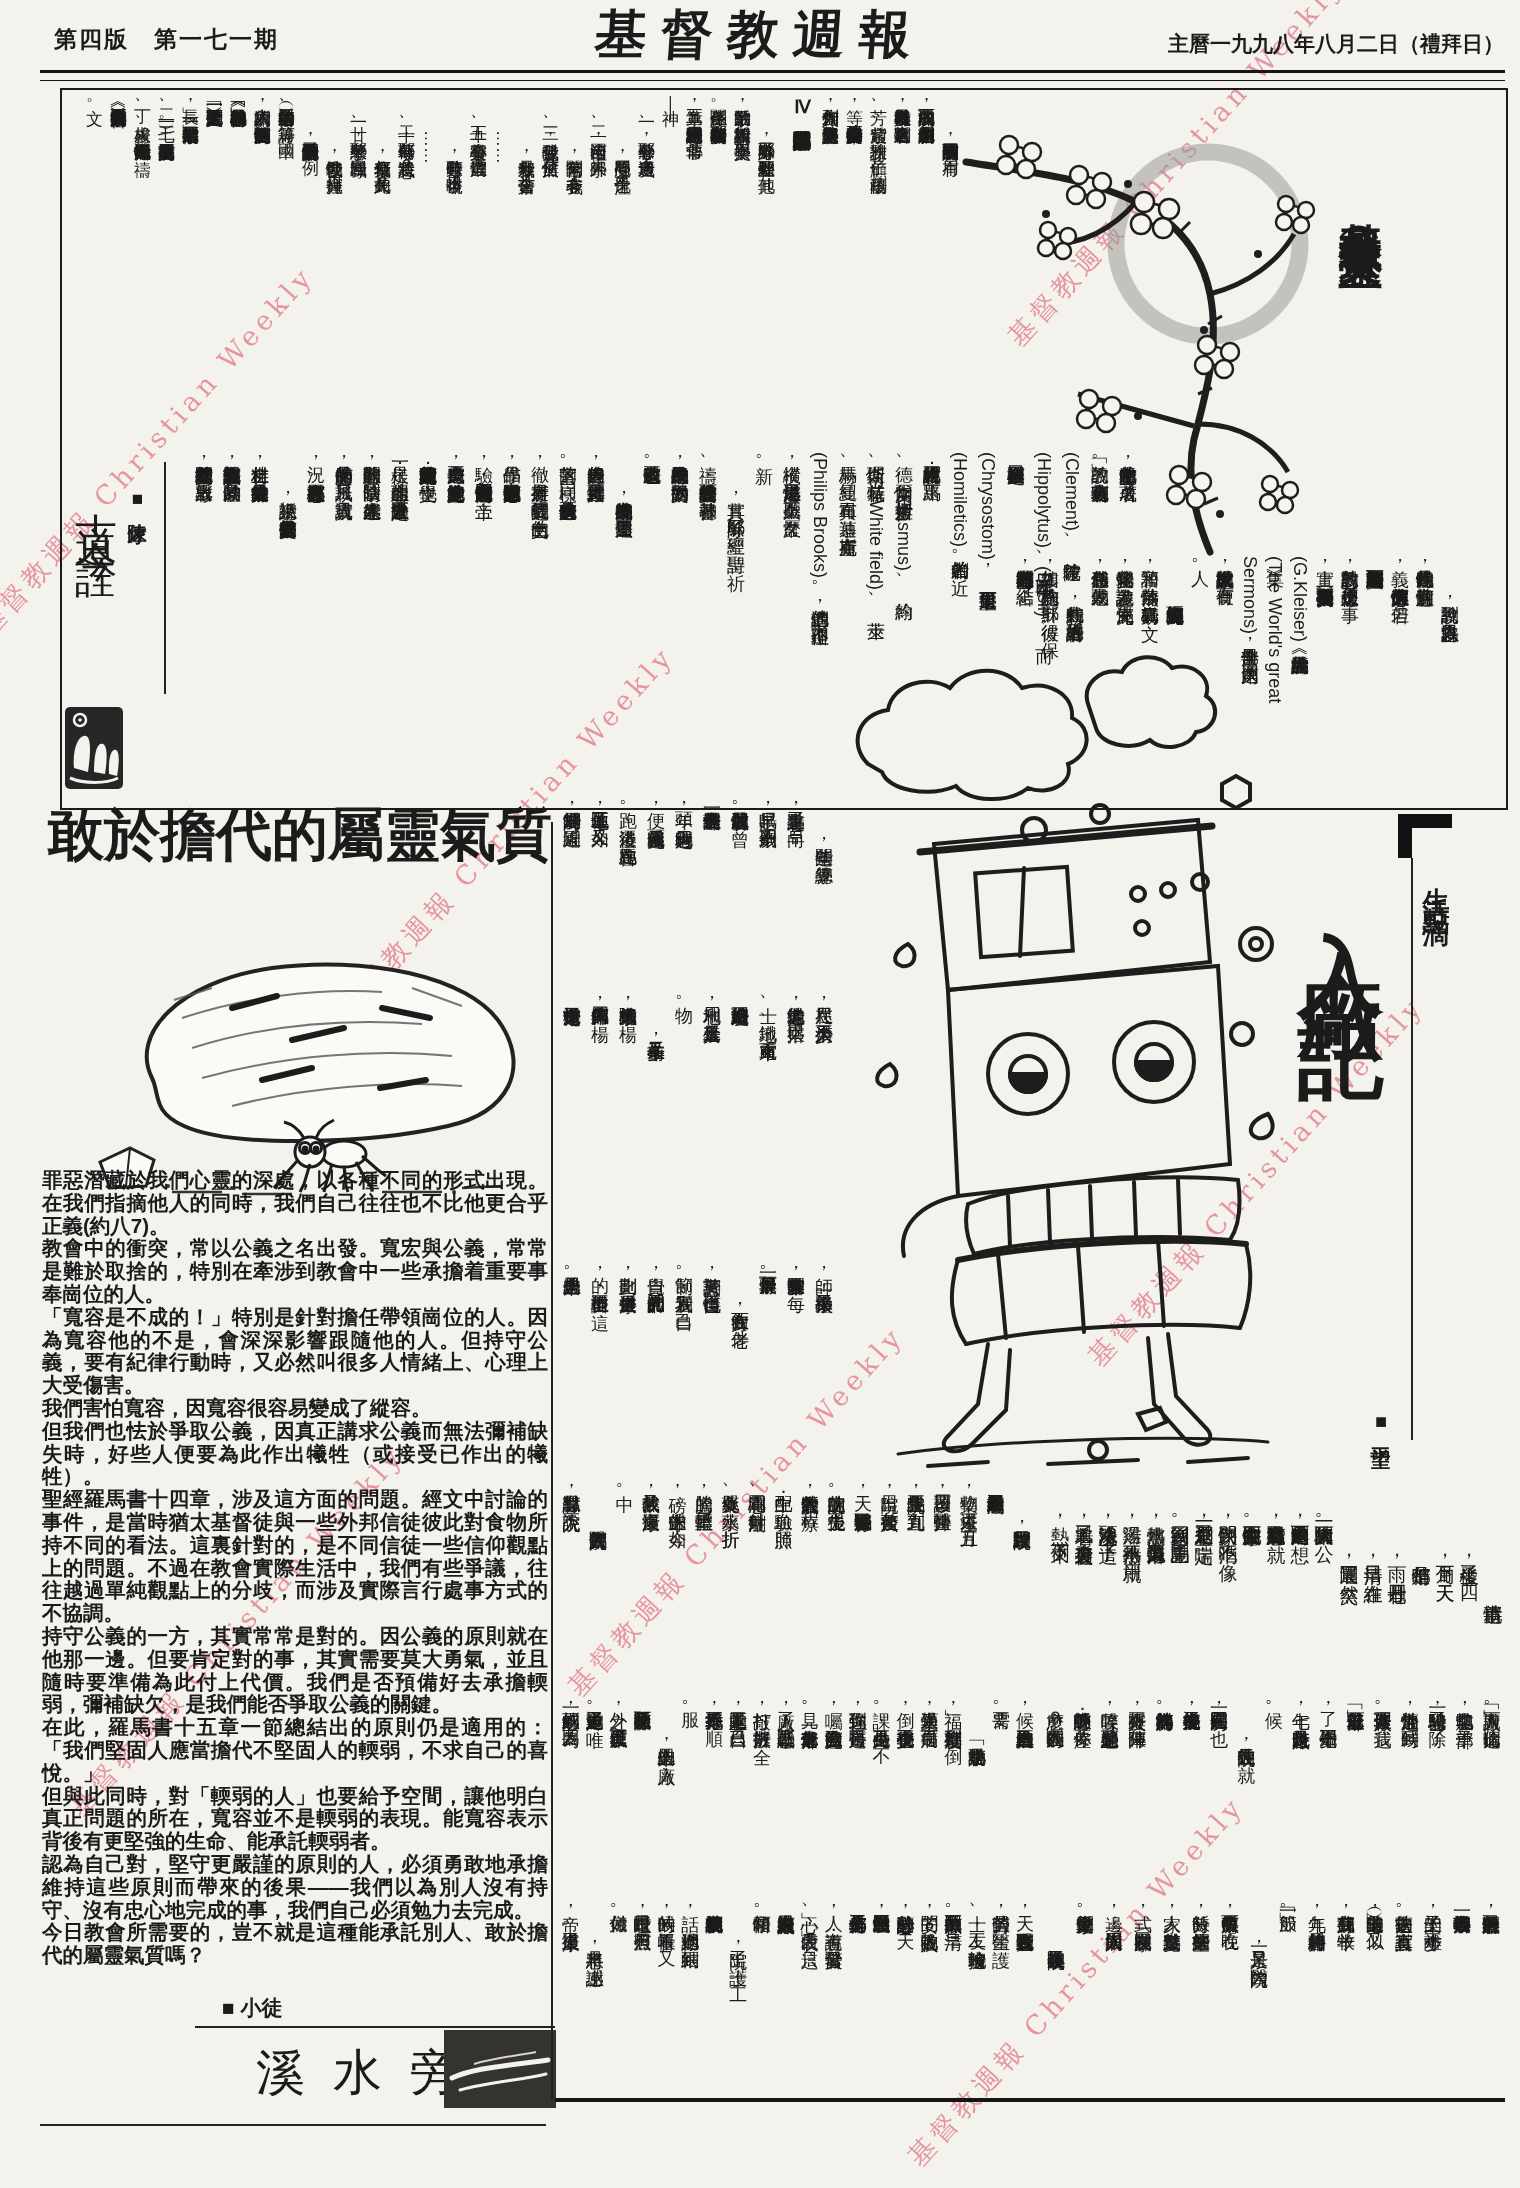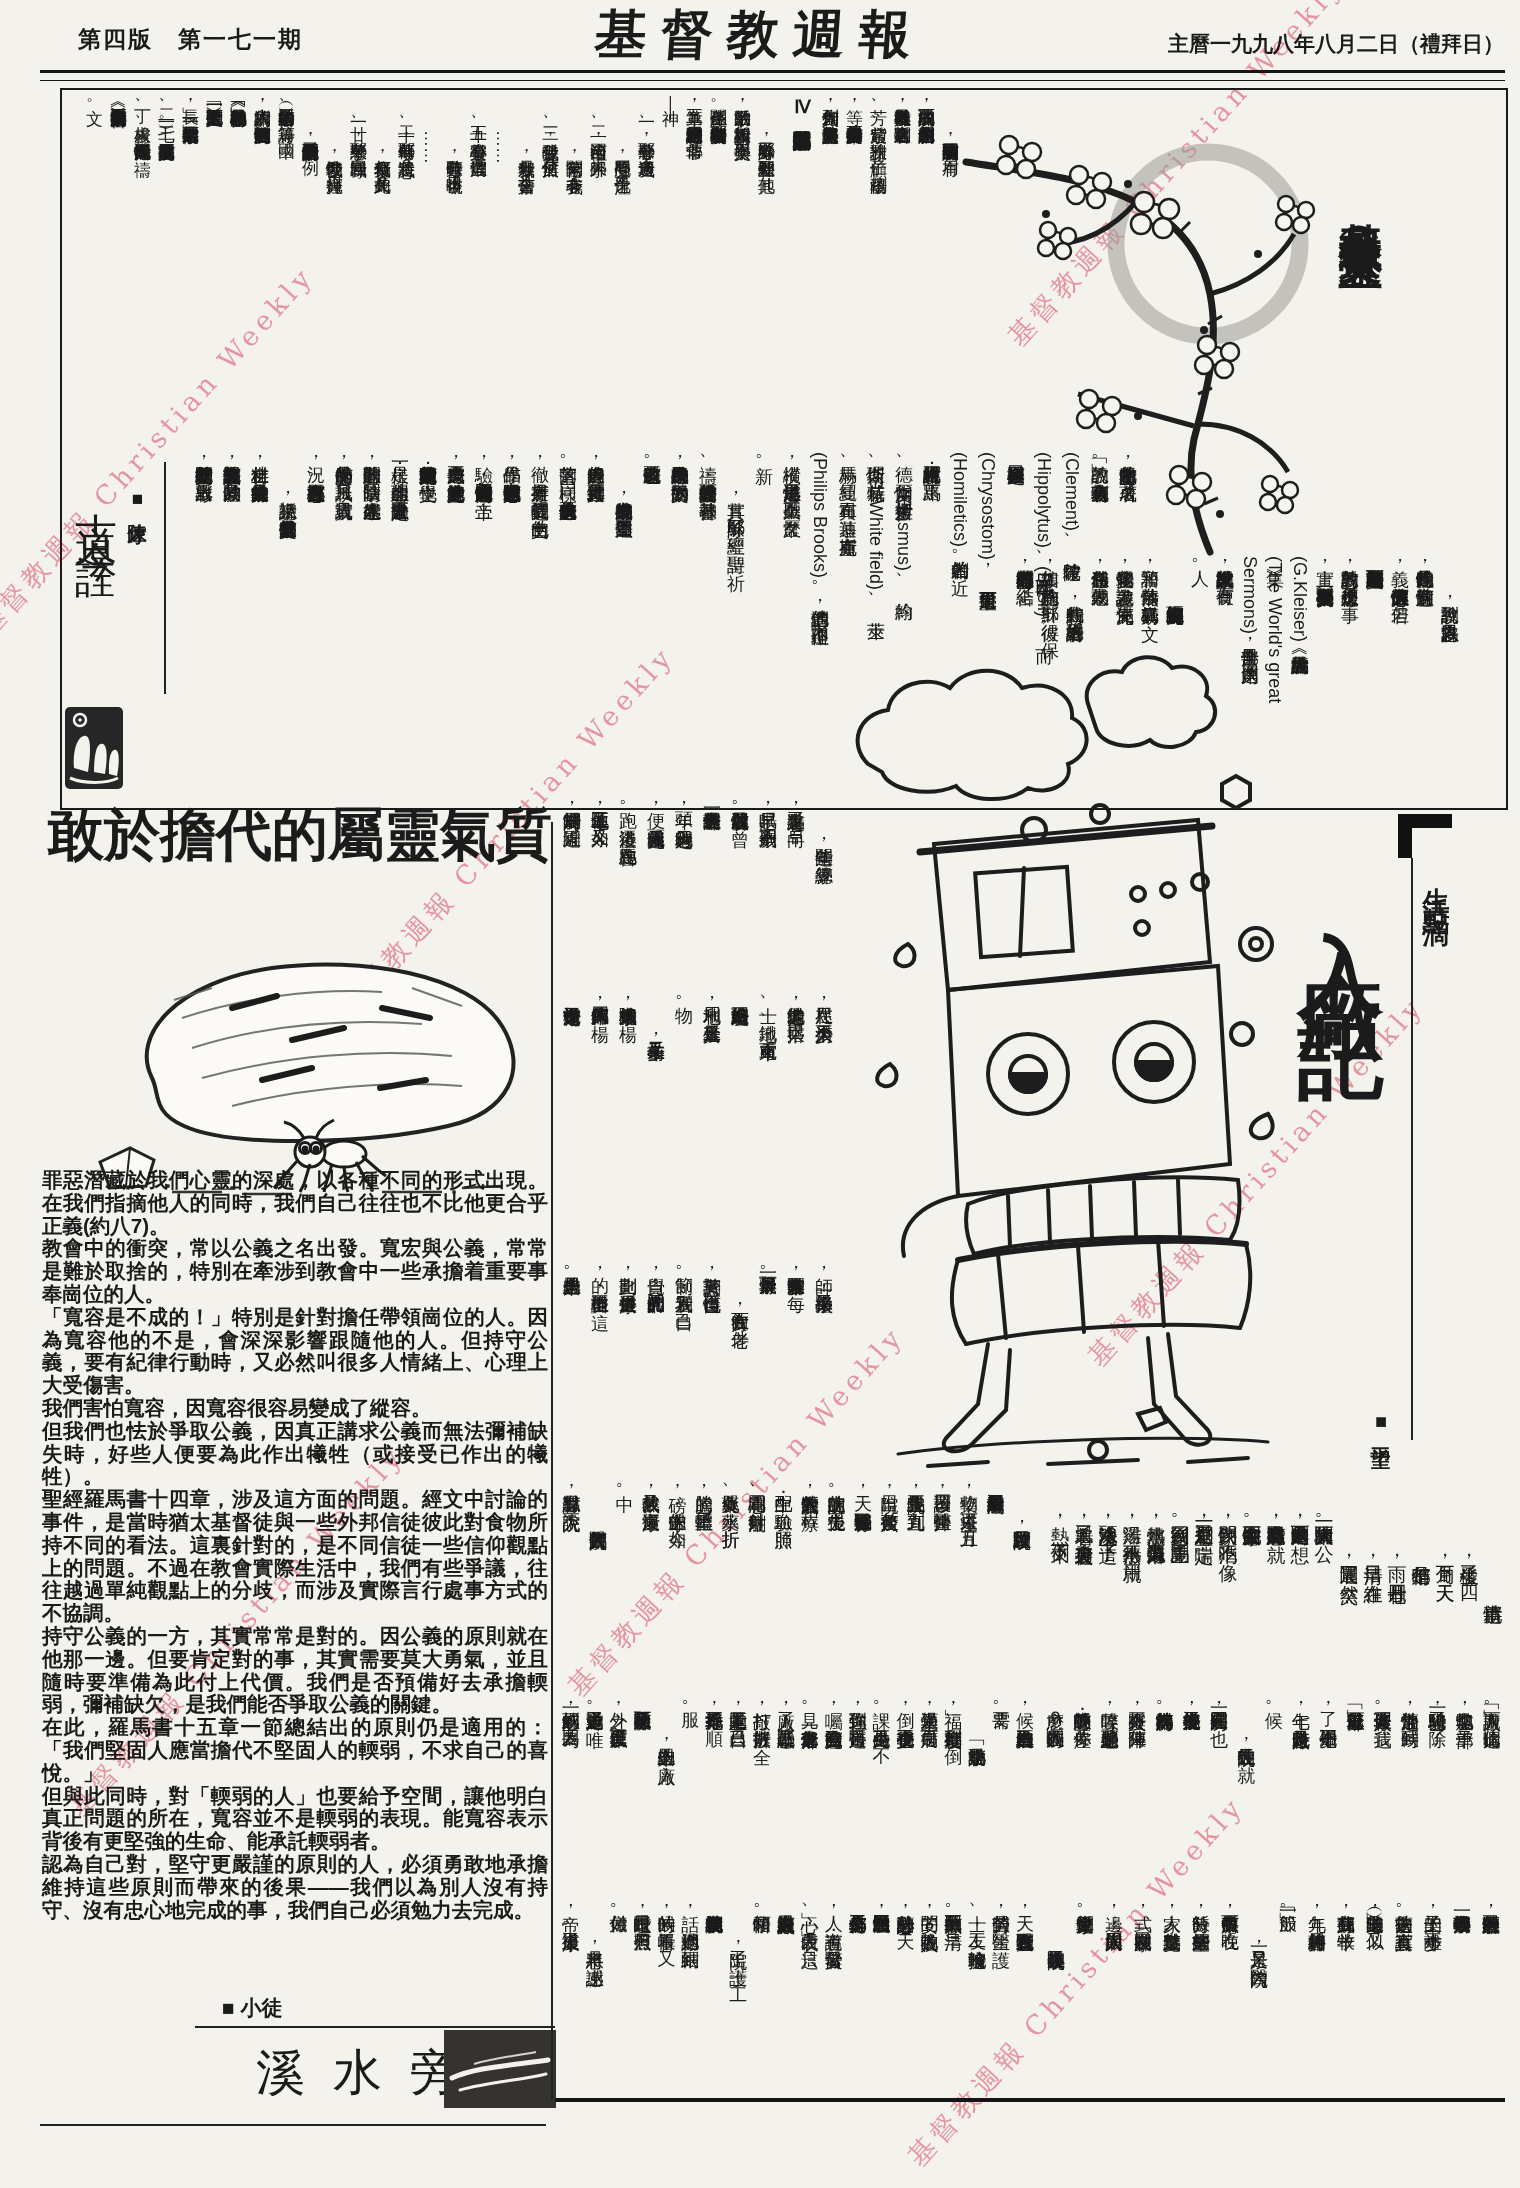--- a/index.html
+++ b/index.html
@@ -1,20 +1,20 @@
 <!DOCTYPE html>
 <html><head>
 <meta charset="utf-8">
 <style>
   html,body{margin:0;padding:0;}
   body{width:1520px;height:2188px;background:#e9e7e1;font-family:"Liberation Sans",sans-serif;}
   .page{position:relative;width:1520px;height:2188px;background:#f4f2ec;color:#1b1b1b;overflow:hidden;}
   .abs{position:absolute;}
   
-  .edition{left:54px;top:24px;font-size:23px;font-weight:bold;letter-spacing:2px;margin-left:24px;}
+  .edition{left:54px;top:24px;font-size:23px;font-weight:bold;letter-spacing:2px;}
   .masthead{left:0;right:0;top:0;text-align:center;font-family:"DejaVu Serif","Liberation Serif",serif;
             font-size:52px;font-weight:bold;letter-spacing:14px;transform:skewX(-4deg);}
   .dateline{right:16px;top:30px;font-size:21px;font-weight:bold;}
   .hdrule{left:40px;top:70px;width:1465px;height:7px;border-top:3px solid #151515;border-bottom:1px solid #151515;}
   
   .topbox{left:60px;top:88px;width:1444px;height:718px;border:2px solid #1a1a1a;}
   .vband{writing-mode:vertical-rl;text-orientation:mixed;overflow:hidden;}
   .vband .vcol{white-space:nowrap;}
   .t-title{left:1270px;top:98px;height:430px;writing-mode:vertical-rl;font-family:"DejaVu Serif",serif;
            font-size:44px;font-weight:bold;letter-spacing:4px;}
@@ -344,20 +344,21 @@
       <div class="para">罪惡潛藏於我們心靈的深處，以各種不同的形式出現。在我們指摘他人的同時，我們自己往往也不比他更合乎正義(約八7)。</div>
       <div class="para">教會中的衝突，常以公義之名出發。寬宏與公義，常常是難於取捨的，特別在牽涉到教會中一些承擔着重要事奉崗位的人。</div>
       <div class="para">「寬容是不成的！」特別是針對擔任帶領崗位的人。因為寬容他的不是，會深深影響跟隨他的人。但持守公義，要有紀律行動時，又必然叫很多人情緒上、心理上大受傷害。</div>
       <div class="para">我們害怕寬容，因寬容很容易變成了縱容。</div>
       <div class="para">但我們也怯於爭取公義，因真正講求公義而無法彌補缺失時，好些人便要為此作出犧牲（或接受已作出的犧牲）。</div>
       <div class="para">聖經羅馬書十四章，涉及這方面的問題。經文中討論的事件，是當時猶太基督徒與一些外邦信徒彼此對食物所持不同的看法。這裏針對的，是不同信徒一些信仰觀點上的問題。不過在教會實際生活中，我們有些爭議，往往越過單純觀點上的分歧，而涉及實際言行處事方式的不協調。</div>
       <div class="para">持守公義的一方，其實常常是對的。因公義的原則就在他那一邊。但要肯定對的事，其實需要莫大勇氣，並且隨時要準備為此付上代價。我們是否預備好去承擔輭弱，彌補缺欠，是我們能否爭取公義的關鍵。</div>
       <div class="para">在此，羅馬書十五章一節總結出的原則仍是適用的：「我們堅固人應當擔代不堅固人的輭弱，不求自己的喜悅。」</div>
       <div class="para">但與此同時，對「輭弱的人」也要給予空間，讓他明白真正問題的所在，寬容並不是輭弱的表現。能寬容表示背後有更堅強的生命、能承託輭弱者。</div>
       <div class="para">認為自己對，堅守更嚴謹的原則的人，必須勇敢地承擔維持這些原則而帶來的後果——我們以為別人沒有持守、沒有忠心地完成的事，我們自己必須勉力去完成。</div>
+      <div class="para">今日教會所需要的，豈不就是這種能承託別人、敢於擔代的屬靈氣質嗎？</div>
     </div>
 
   <div class="abs xiaotu">■ 小徒</div>
   <div class="abs midrule"></div>
   <div class="abs xishui">溪水旁</div>
 
   <svg class="abs" style="left:444px;top:2030px;" width="112" height="78" viewBox="0 0 112 78">
     <rect x="0" y="0" width="112" height="78" fill="#35332f"></rect>
     <path d="M8,48 C30,38 60,36 104,30" stroke="#f4f2ec" stroke-width="5" fill="none" stroke-linecap="round"></path>
     <path d="M16,60 C44,52 78,50 102,44" stroke="#f4f2ec" stroke-width="3" fill="none" stroke-linecap="round"></path>

